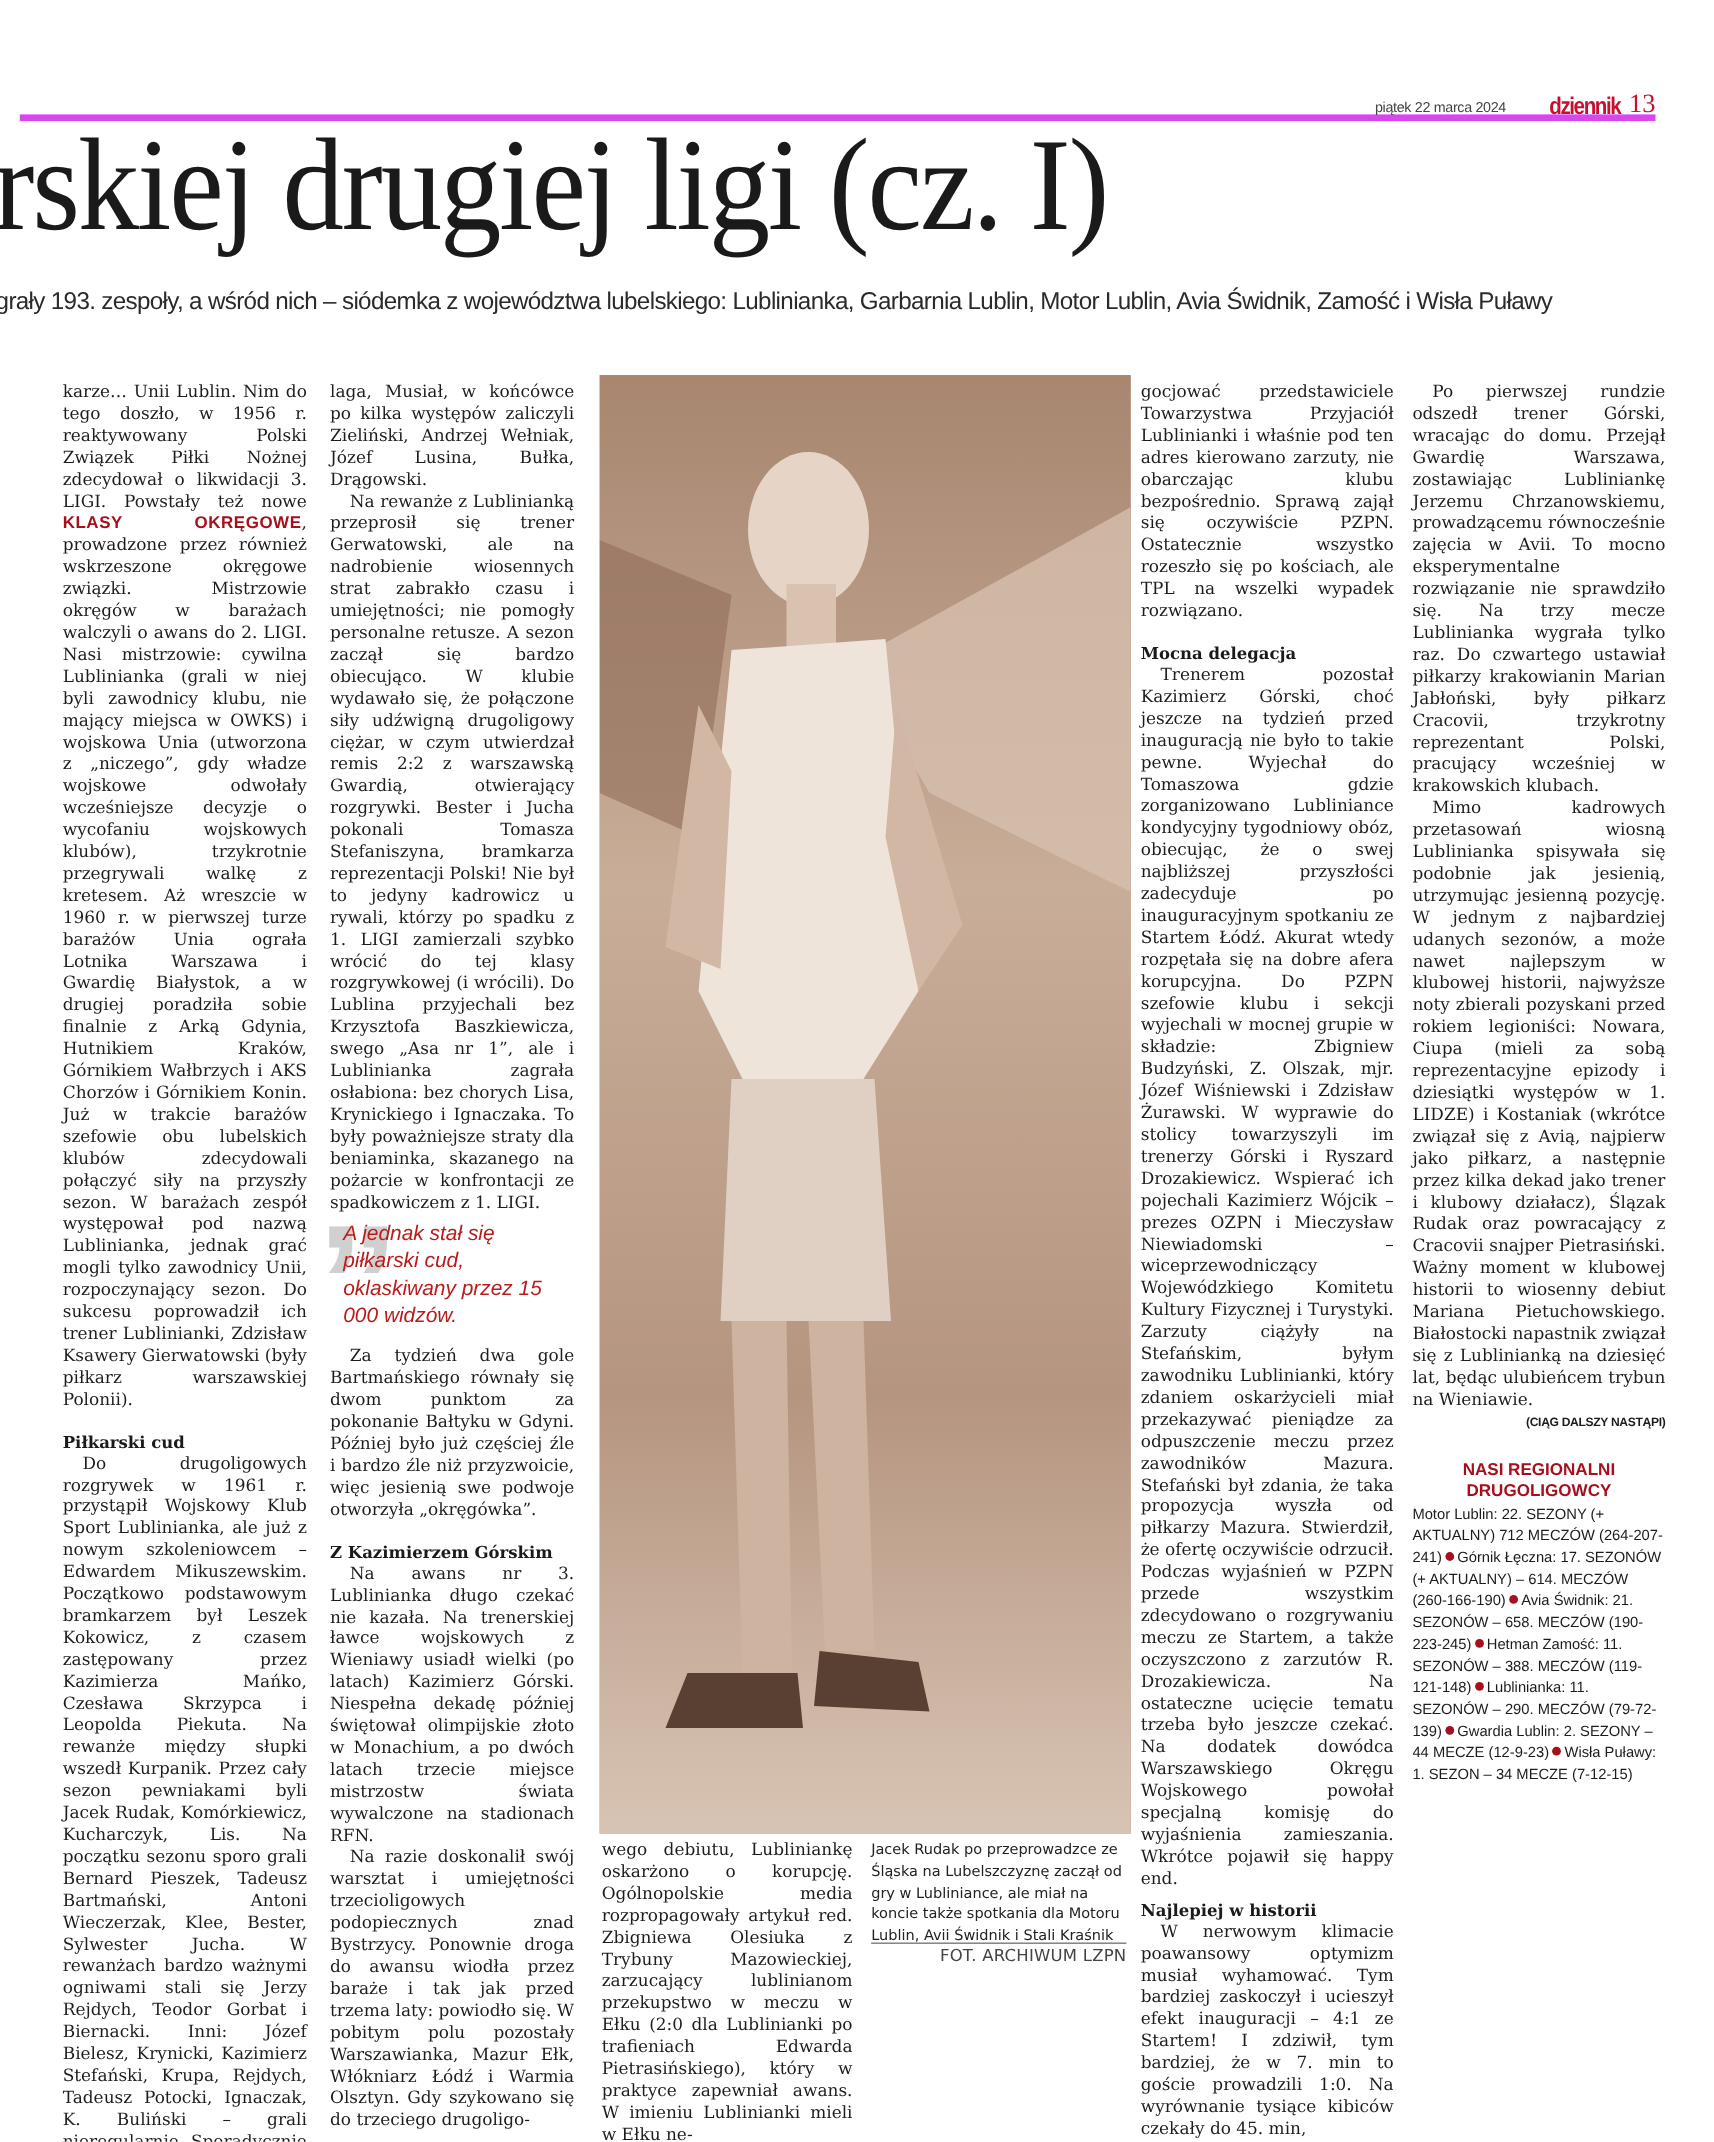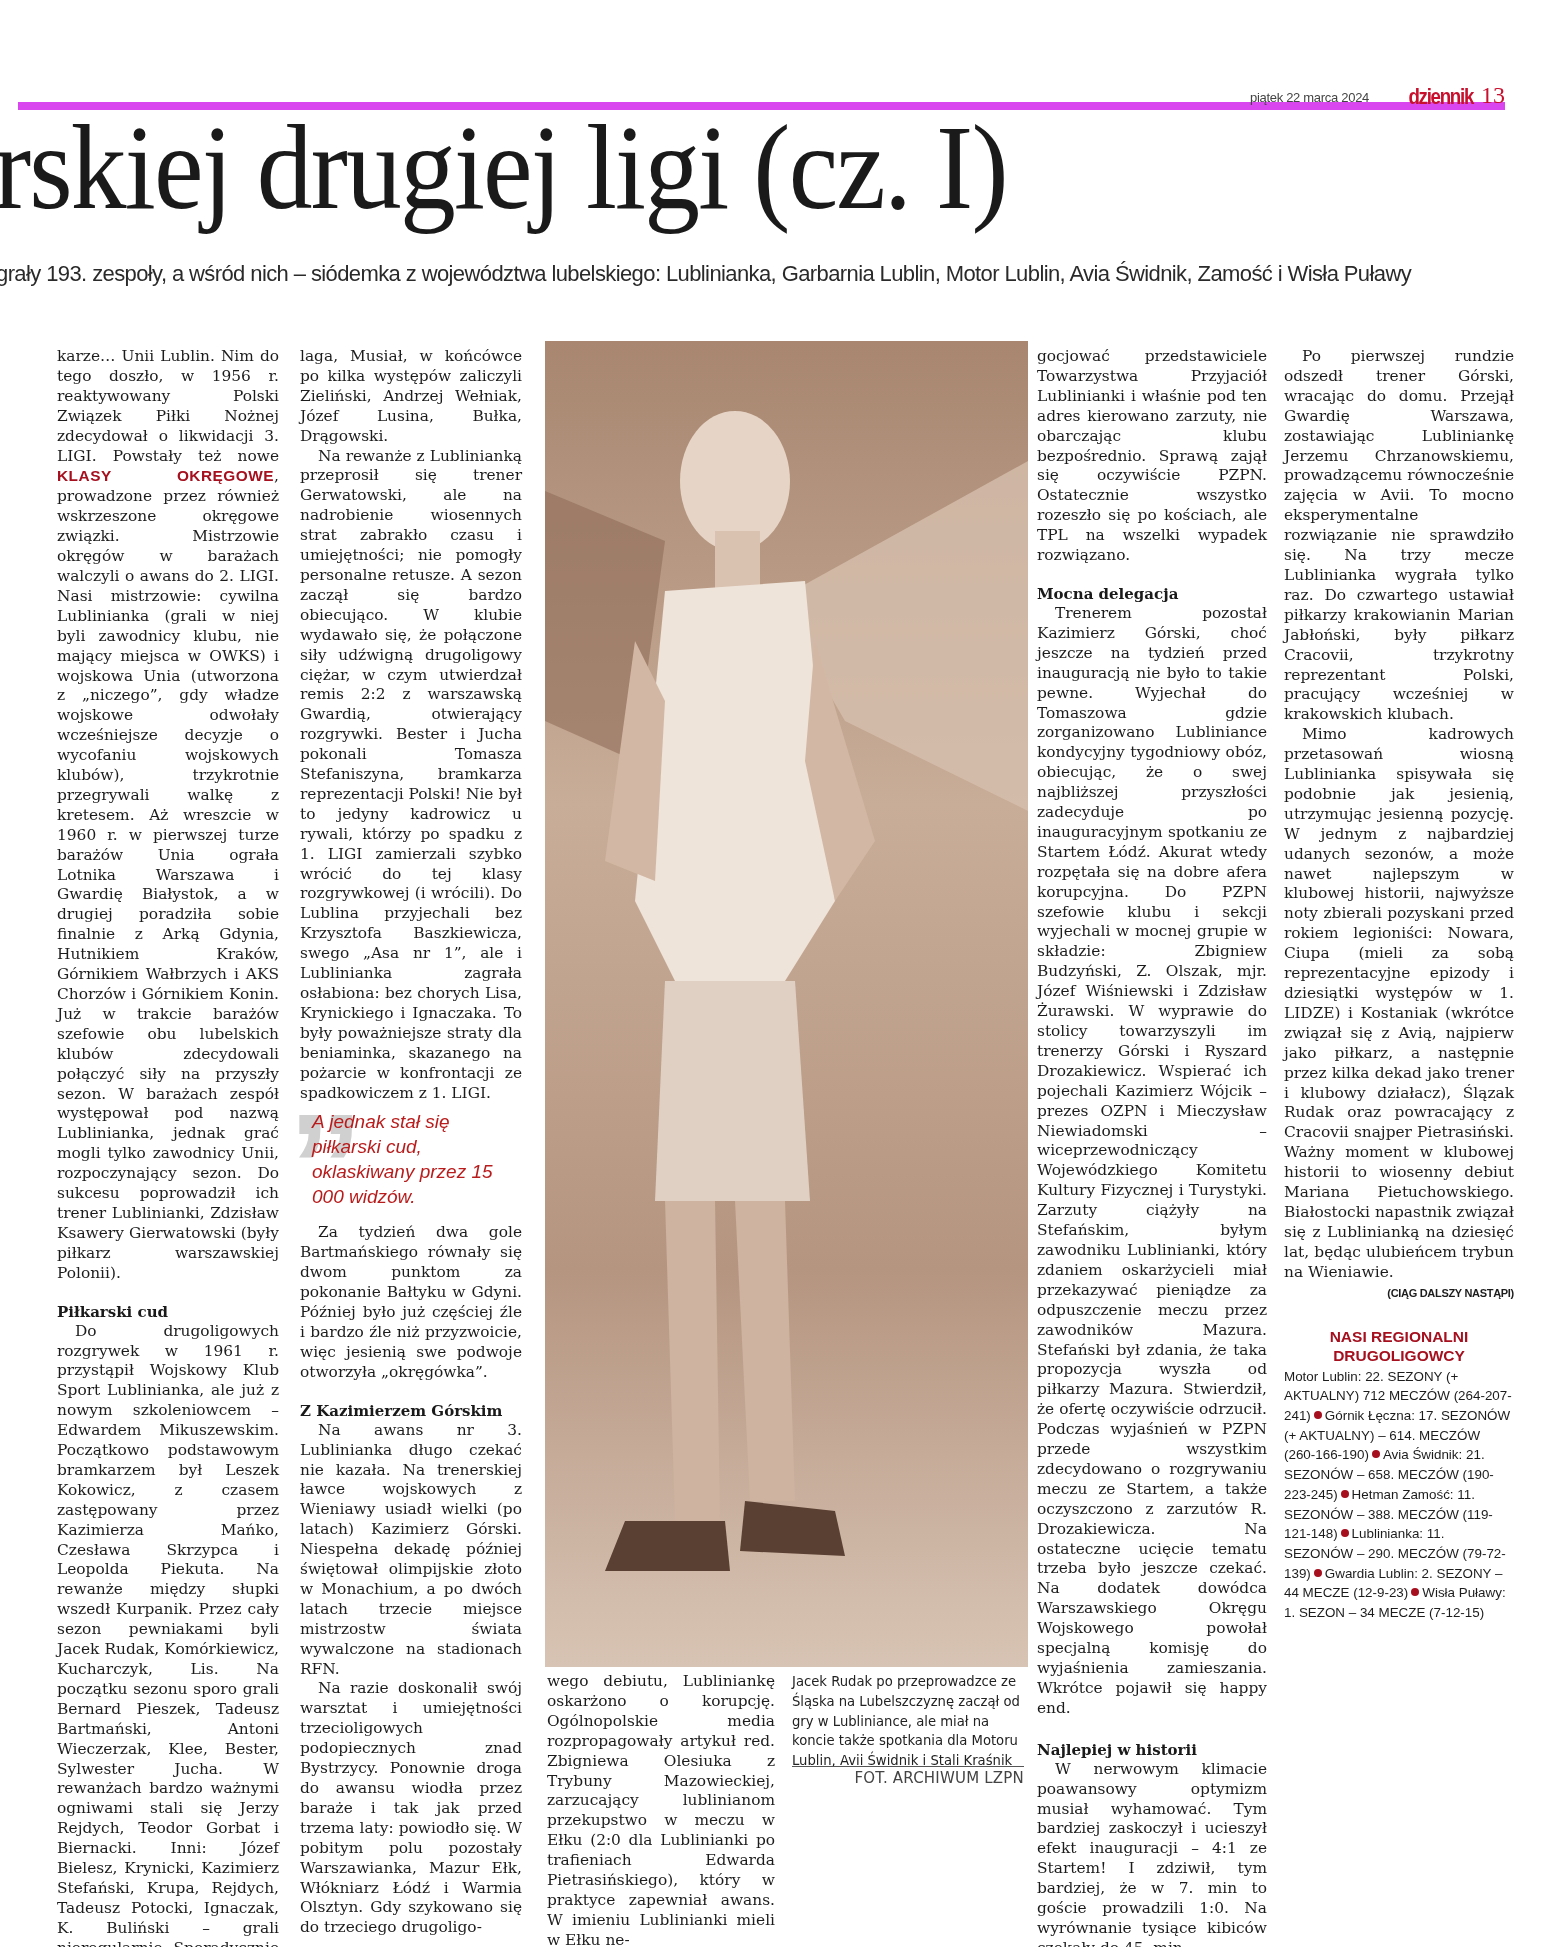--- a/index.html
+++ b/index.html
@@ -1,19 +1,19 @@
 <!DOCTYPE html>
 <html><head>
 <meta charset="utf-8">
 <style>
   * { box-sizing: border-box; margin: 0; padding: 0; }
   html, body { width: 1558px; height: 1947px; background: #ffffff; overflow: hidden; }
   body { position: relative; font-family: "DejaVu Serif", "Liberation Serif", serif; color: #1a1a1a; }
 
-  .masthead { position: absolute; left: 18px; top: 88px; width: 1487px; height: 22px; border-bottom: 8px solid #d946ef; }
+  .masthead { position: absolute; left: 18px; top: 88px; width: 1487px; height: 22px; border-bottom: 6px solid #d946ef; }
   .masthead .date { position: absolute; right: 136px; top: 2px; font-family: "Liberation Sans", sans-serif; font-size: 13px; color: #444; letter-spacing: -0.3px; }
   .masthead .logo { position: absolute; right: 32px; top: -4px; font-family: "Liberation Sans", sans-serif; font-weight: bold; font-size: 22px; color: #c8102e; letter-spacing: -1.5px; transform: scaleX(0.85); transform-origin: right center; }
   .masthead .pagenum { position: absolute; right: 0px; top: -6px; font-family: "Liberation Serif", serif; font-size: 24px; color: #c8102e; }
 
   .headline { position: absolute; left: -6px; top: 108px; font-family: "Liberation Serif", serif; font-size: 120px; line-height: 120px; letter-spacing: -2px; color: #1a1a1a; white-space: nowrap; transform: scaleX(0.93); transform-origin: left top; }
 
   .lead { position: absolute; left: -4px; top: 260px; width: 1520px; font-family: "Liberation Sans", sans-serif; font-size: 22px; line-height: 27px; color: #2a2a2a; letter-spacing: -0.6px; }
 
   .col { position: absolute; font-size: 15.4px; line-height: 19.9px; text-align: justify; hyphens: manual; color: #1c1c1c; }
   .col p { text-indent: 18px; margin: 0; }
@@ -107,21 +107,21 @@
 </div>
 
 <div class="caption">Jacek Rudak po przeprowadzce ze Śląska na Lubelszczyznę zaczął od gry w Lubliniance, ale miał na koncie także spotkania dla Motoru Lublin, Avii Świdnik i Stali Kraśnik</div>
 <div class="caption-rule"></div>
 <div class="credit">FOT. ARCHIWUM LZPN</div>
 
 <div class="col" id="col4">
   <p class="noindent">gocjować przedstawiciele Towarzystwa Przyjaciół Lublinianki i właśnie pod ten adres kierowano zarzuty, nie obarczając klubu bezpośrednio. Sprawą zajął się oczywiście PZPN. Ostatecznie wszystko rozeszło się po kościach, ale TPL na wszelki wypadek rozwiązano.</p>
   <h3 style="margin-top:18px">Mocna delegacja</h3>
   <p>Trenerem pozostał Kazimierz Górski, choć jeszcze na tydzień przed inauguracją nie było to takie pewne. Wyjechał do Tomaszowa gdzie zorganizowano Lubliniance kondycyjny tygodniowy obóz, obiecując, że o swej najbliższej przyszłości zadecyduje po inauguracyjnym spotkaniu ze Startem Łódź. Akurat wtedy rozpętała się na dobre afera korupcyjna. Do PZPN szefowie klubu i sekcji wyjechali w mocnej grupie w składzie: Zbigniew Budzyński, Z. Olszak, mjr. Józef Wiśniewski i Zdzisław Żurawski. W wyprawie do stolicy towarzyszyli im trenerzy Górski i Ryszard Drozakiewicz. Wspierać ich pojechali Kazimierz Wójcik – prezes OZPN i Mieczysław Niewiadomski – wiceprzewodniczący Wojewódzkiego Komitetu Kultury Fizycznej i Turystyki. Zarzuty ciążyły na Stefańskim, byłym zawodniku Lublinianki, który zdaniem oskarżycieli miał przekazywać pieniądze za odpuszczenie meczu przez zawodników Mazura. Stefański był zdania, że taka propozycja wyszła od piłkarzy Mazura. Stwierdził, że ofertę oczywiście odrzucił. Podczas wyjaśnień w PZPN przede wszystkim zdecydowano o rozgrywaniu meczu ze Startem, a także oczyszczono z zarzutów R. Drozakiewicza. Na ostateczne ucięcie tematu trzeba było jeszcze czekać. Na dodatek dowódca Warszawskiego Okręgu Wojskowego powołał specjalną komisję do wyjaśnienia zamieszania. Wkrótce pojawił się happy end.</p>
-  <h3 style="margin-top:21px">Najlepiej w historii</h3>
+  <h3 style="margin-top:8px">Najlepiej w historii</h3>
   <p>W nerwowym klimacie poawansowy optymizm musiał wyhamować. Tym bardziej zaskoczył i ucieszył efekt inauguracji – 4:1 ze Startem! I zdziwił, tym bardziej, że w 7. min to goście prowadzili 1:0. Na wyrównanie tysiące kibiców czekały do 45. min,</p>
 </div>
 
 <div class="col" id="col5">
   <p>Po pierwszej rundzie odszedł trener Górski, wracając do domu. Przejął Gwardię Warszawa, zostawiając Lubliniankę Jerzemu Chrzanowskiemu, prowadzącemu równocześnie zajęcia w Avii. To mocno eksperymentalne rozwiązanie nie sprawdziło się. Na trzy mecze Lublinianka wygrała tylko raz. Do czwartego ustawiał piłkarzy krakowianin Marian Jabłoński, były piłkarz Cracovii, trzykrotny reprezentant Polski, pracujący wcześniej w krakowskich klubach.</p>
   <p>Mimo kadrowych przetasowań wiosną Lublinianka spisywała się podobnie jak jesienią, utrzymując jesienną pozycję. W jednym z najbardziej udanych sezonów, a może nawet najlepszym w klubowej historii, najwyższe noty zbierali pozyskani przed rokiem legioniści: Nowara, Ciupa (mieli za sobą reprezentacyjne epizody i dziesiątki występów w 1. LIDZE) i Kostaniak (wkrótce związał się z Avią, najpierw jako piłkarz, a następnie przez kilka dekad jako trener i klubowy działacz), Ślązak Rudak oraz powracający z Cracovii snajper Pietrasiński. Ważny moment w klubowej historii to wiosenny debiut Mariana Pietuchowskiego. Białostocki napastnik związał się z Lublinianką na dziesięć lat, będąc ulubieńcem trybun na Wieniawie.</p>
   <div class="continued">(CIĄG DALSZY NASTĄPI)</div>
 
   <div class="box">
     <div class="box-title">NASI REGIONALNI DRUGOLIGOWCY</div>

